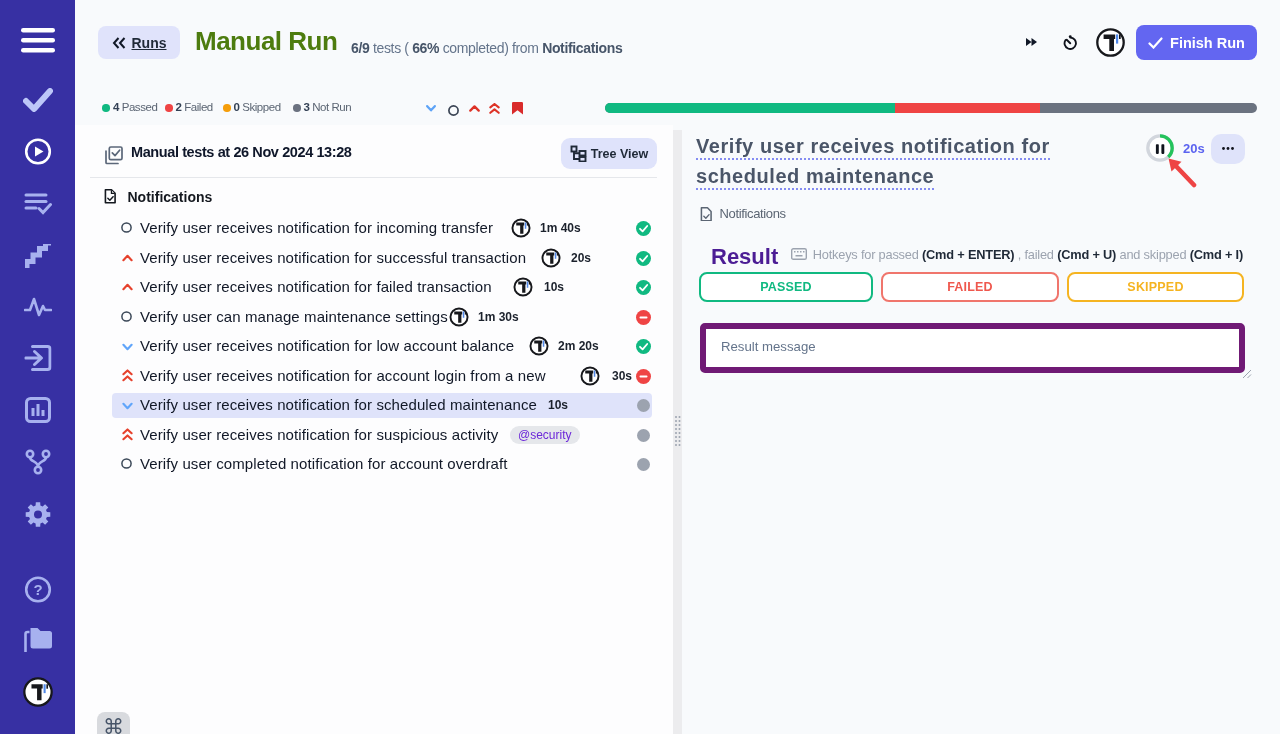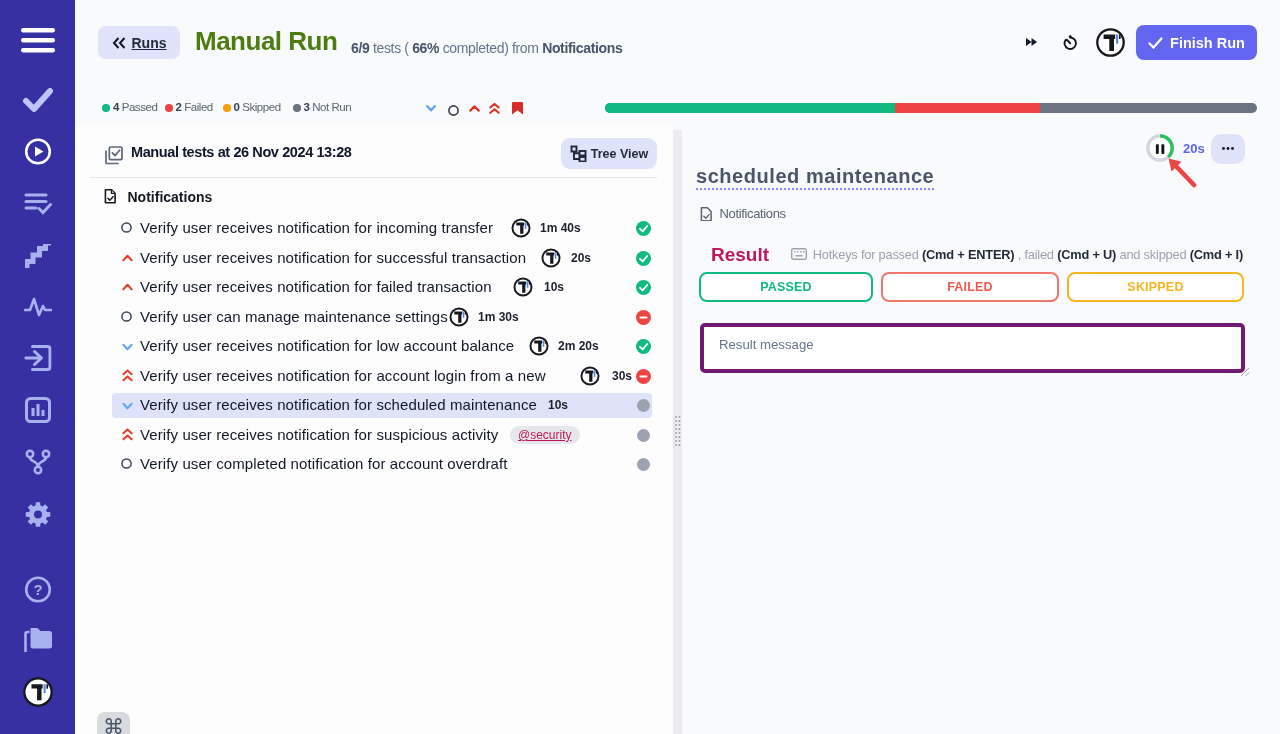--- a/index.html
+++ b/index.html
@@ -32,37 +32,37 @@
 #treeview { position:absolute; left:561px; top:138px; width:96px; height:31px; background:#dfe3fb; border-radius:9px; color:#1f2937; font-size:12.5px; font-weight:bold; display:flex; align-items:center; justify-content:center; gap:4px; }
 #lphr { position:absolute; left:90px; top:177px; width:567px; height:1px; background:#e5e7eb; }
 #suitehdr { position:absolute; left:127.5px; top:189px; font-size:14px; font-weight:bold; color:#14181f; }
 
 .row { position:absolute; left:112px; width:540px; height:25px; }
 .rowsel { background:#dfe3fa; border-radius:4px; }
 .rtext { position:absolute; left:28px; top:3px; font-size:15px; font-weight:500; color:#111827; white-space:nowrap; letter-spacing:0.1px; }
 .ricon { position:absolute; left:8px; top:5px; }
 .rdur { position:absolute; top:5px; font-size:12px; font-weight:bold; color:#1b212c; }
 .tlogo { position:absolute; top:2px; }
-.tag { position:absolute; top:3.5px; height:18px; background:#e5e7eb; border-radius:9px; color:#be185d; font-size:12px; display:flex; align-items:center; padding:0 8px;text-decoration:underline; }
+.tag { position:absolute; top:3.5px; height:18px; background:#e5e7eb; border-radius:9px; color:#6d28d9; font-size:12px; display:flex; align-items:center; padding:0 8px; }
 
 
 #divider { position:absolute; left:673px; top:130px; width:9px; height:604px; background:#ececee; }
 
 
 #rtitle { position:absolute; left:696px; top:131px; width:380px; font-size:20px; font-weight:bold; color:#4a5568; line-height:30px; letter-spacing:0.55px; }
 #rtitle span { border-bottom:2.5px dotted #848cf2; padding-bottom:1px; }
 #crumb { position:absolute; left:719.5px; top:206px; font-size:13px; letter-spacing:-0.35px; color:#5b6573; }
-#result { position:absolute; left:711px; top:243.5px; font-size:19px; font-weight:bold; color:#be185d; }
+#result { position:absolute; left:711px; top:243.5px; font-size:22px; font-weight:bold; color:#4c1d95; }
 #hotkeys { position:absolute; right:37px; top:247px; font-size:12.8px; letter-spacing:-0.2px; color:#9ca3af; white-space:nowrap; }
 #hotkeys b { color:#1f2937; }
 .rbtn { position:absolute; top:272px; height:29.5px; background:#fff; border-radius:8px; font-size:12.5px; font-weight:bold; letter-spacing:0.2px; display:flex; align-items:center; justify-content:center; }
 #btn-pass { left:699px; width:174px; border:2px solid #10b981; color:#10b981; }
 #btn-fail { left:881px; width:178px; border:2px solid #f0756c; color:#ef584e; }
 #btn-skip { left:1067px; width:177px; border:2px solid #f5b421; color:#f5b421; }
-#rmsg { position:absolute; left:700px; top:323px; width:545px; height:50px; background:#fff; border:4px solid #701a75; border-radius:5px; }
+#rmsg { position:absolute; left:700px; top:323px; width:545px; height:50px; background:#fff; border:6px solid #701a75; border-radius:5px; }
 #rmsg span { position:absolute; left:15px; top:10px; font-size:13.2px; color:#64748b; }
 
 
 #pausewrap { position:absolute; left:1146.2px; top:133.9px; }
 #timer { position:absolute; left:1183px; top:141px; font-size:13px; font-weight:bold; color:#5b63f0; }
 #dots3 { position:absolute; left:1211px; top:133.8px; width:34px; height:30px; background:#dfe3fa; border-radius:10px; display:flex; align-items:center; justify-content:center; }
 
 
 #cmdbtn { position:absolute; left:97px; top:712px; width:33px; height:30px; background:#d8dade; border-radius:8px; color:#475569; font-size:21px; display:flex; align-items:center; justify-content:center; }
 </style>
@@ -382,21 +382,21 @@
       <circle cx="6.5" cy="18" r="1"></circle>
     <circle cx="3" cy="22" r="1"></circle>
       <circle cx="6.5" cy="22" r="1"></circle>
     <circle cx="3" cy="26" r="1"></circle>
       <circle cx="6.5" cy="26" r="1"></circle>
     <circle cx="3" cy="30" r="1"></circle>
       <circle cx="6.5" cy="30" r="1"></circle>
   </g>
 </svg>
 
-<div id="rtitle"><br><span>scheduled maintenance</span></div>
+<div id="rtitle"><span>Verify user receives notification for</span><br><span>scheduled maintenance</span></div>
 
 <svg id="pausewrap" width="28" height="28" viewBox="0 0 28 28">
   <circle cx="14" cy="14" r="12.2" fill="#fff" stroke="#d2d6dd" stroke-width="3.3"></circle>
   <circle cx="14" cy="14" r="12.2" fill="none" stroke="#24c35c" stroke-width="3.3" stroke-dasharray="29.1 47.6" stroke-linecap="butt" transform="rotate(-90 14 14)"></circle>
   <rect x="9.9" y="10.3" width="2.9" height="9.6" rx="0.8" fill="#10131c"></rect>
   <rect x="15.4" y="10.3" width="2.9" height="9.6" rx="0.8" fill="#10131c"></rect>
 </svg>
 <div id="timer">20s</div>
 
 <svg class="abs" style="left:1164px;top:156px" width="37" height="32" viewBox="0 0 37 32">

